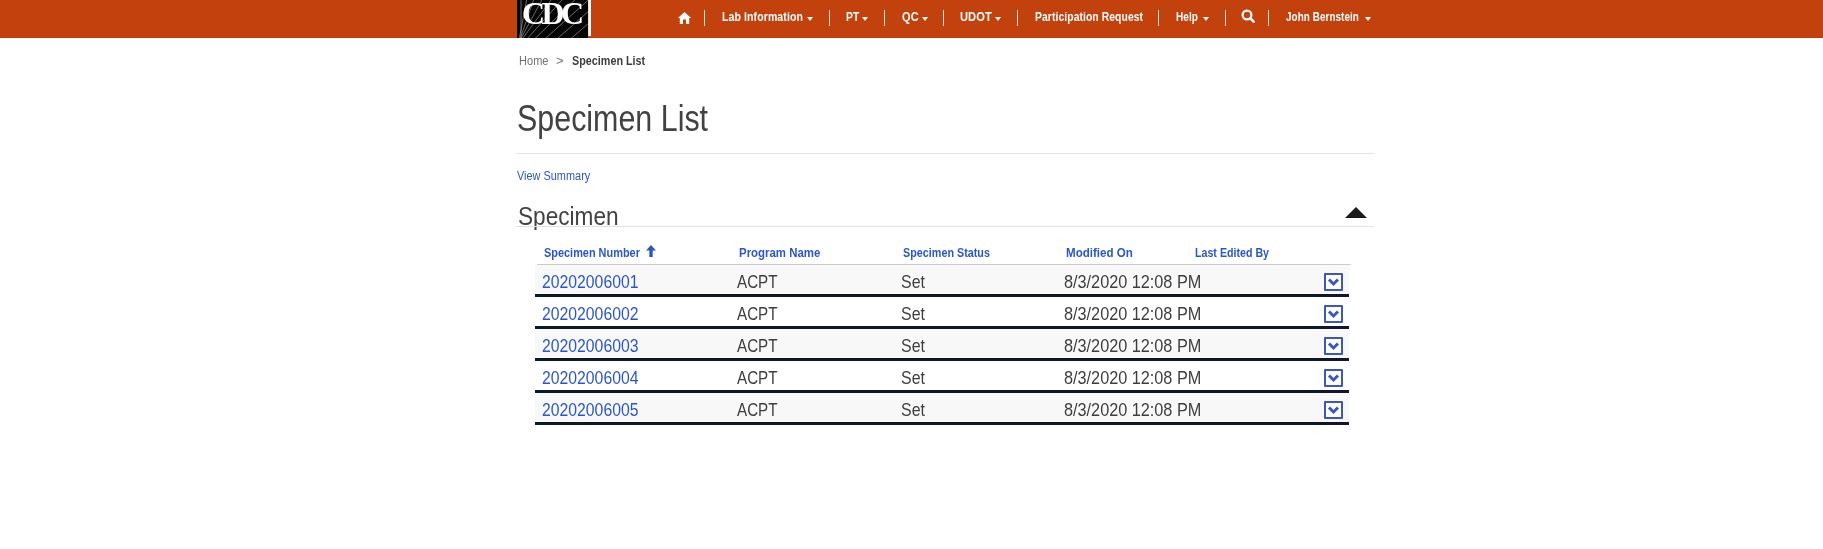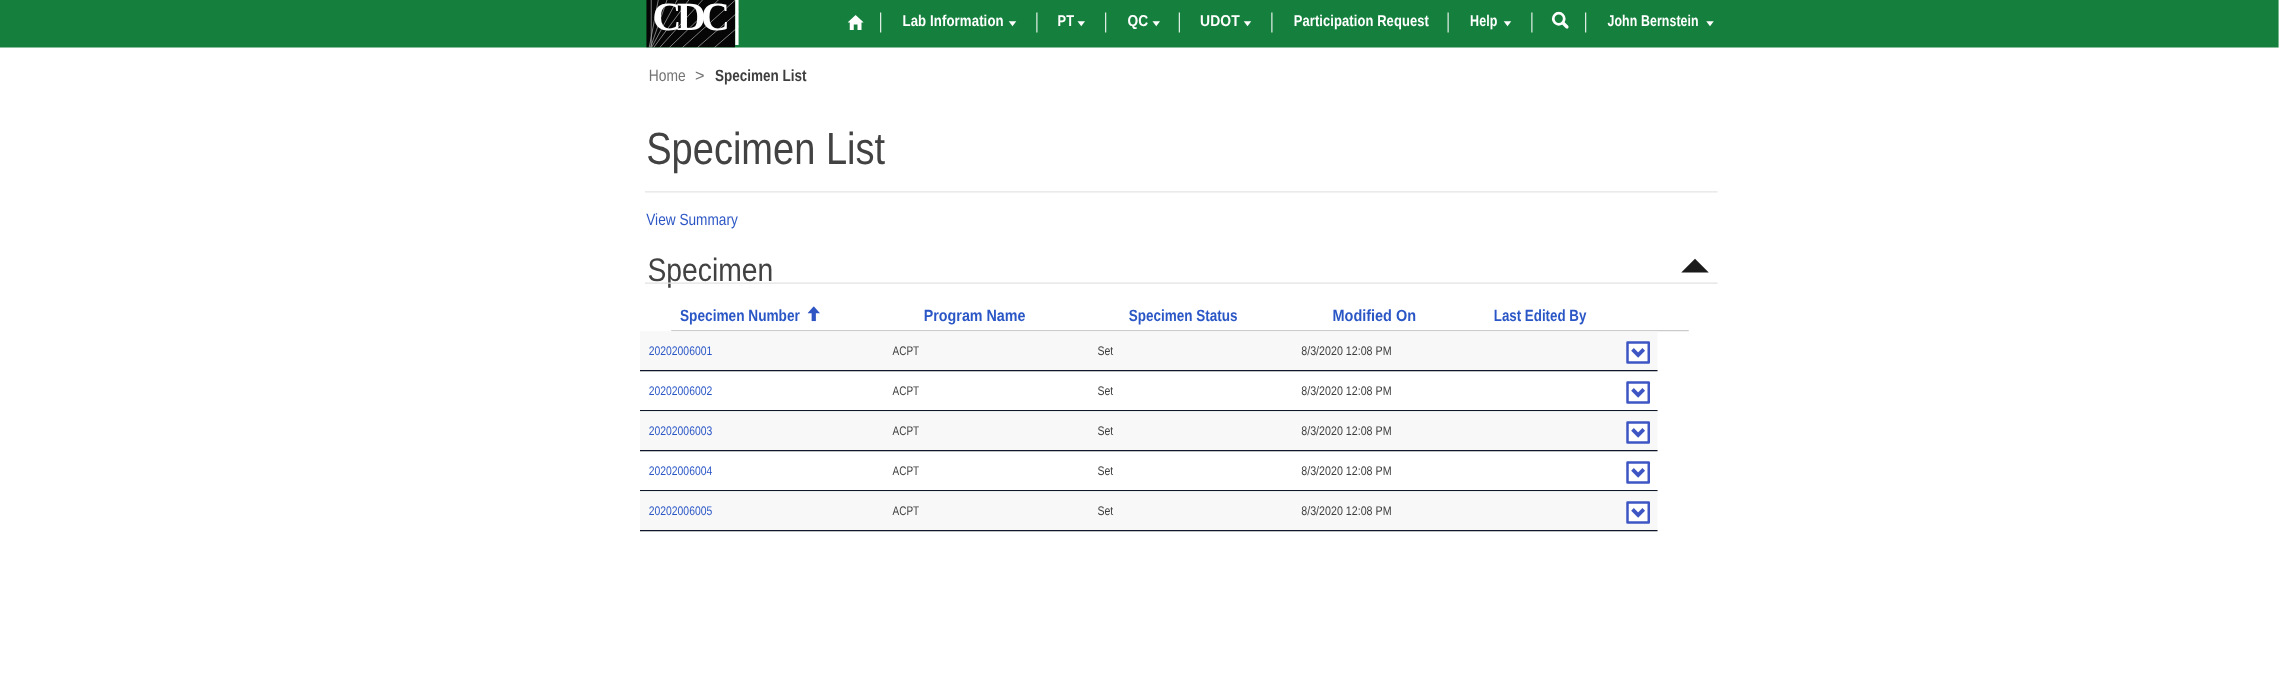--- a/index.html
+++ b/index.html
@@ -1,36 +1,36 @@
 <!DOCTYPE html>
 <html><head>
 <meta charset="utf-8">
 <style>
 *{margin:0;padding:0;box-sizing:border-box}
 html,body{width:1823px;height:549px;background:#fff;font-family:"Liberation Sans",sans-serif;overflow:hidden;position:relative}
 .abs{position:absolute}
 
-#nav{position:absolute;left:0;top:0;width:1823px;height:38px;background:#15803d}
+#nav{position:absolute;left:0;top:0;width:1823px;height:38px;background:#c2410c}
 .nv{position:absolute;top:9.7px;transform-origin:0 0;color:#fff;font-size:12.5px;font-weight:700;letter-spacing:.1px;white-space:nowrap;line-height:15px}
 .sep{position:absolute;top:10px;width:1px;height:16px;background:rgba(255,255,255,.85)}
 .caret{position:absolute;width:0;height:0;border-left:3.5px solid transparent;border-right:3.5px solid transparent;border-top:4.2px solid #fff;top:16.8px}
 
 .bc{position:absolute;top:52.5px;transform-origin:0 0;font-size:13px;color:#727272;white-space:nowrap}
 .bcb{color:#3e3e3e;font-weight:700}
 
 #title{position:absolute;left:517px;top:97.5px;font-size:36px;color:#424242;font-weight:400;white-space:nowrap;transform-origin:0 0;transform:scaleX(.845)}
 #hr1{position:absolute;left:516px;top:153px;width:858px;height:1px;background:#e5e5e5}
 #vs{position:absolute;left:516.5px;top:168.3px;font-size:13px;color:#2d57c5;white-space:nowrap;transform-origin:0 0;transform:scaleX(.84)}
 #sec{position:absolute;left:517.5px;top:200.5px;font-size:26px;color:#424242;white-space:nowrap;transform-origin:0 0;transform:scaleX(.87)}
 #hr2{position:absolute;left:516px;top:226px;width:858px;height:1px;background:#e2e2e2}
 #tri{position:absolute;left:1345px;top:207px;width:0;height:0;border-left:11.5px solid transparent;border-right:11.5px solid transparent;border-bottom:11px solid #1b1b1b}
 
 .th{position:absolute;top:245px;transform-origin:0 0;font-size:13px;font-weight:700;color:#2b57c6;white-space:nowrap}
 #thline{position:absolute;left:537px;top:263.5px;width:814px;height:1px;background:#cbcbcb}
-.row{position:absolute;left:512px;width:814px;height:32.17px;border-bottom:1px solid #0f172a;line-height:33px;font-size:10px;color:#3e3e3e}
+.row{position:absolute;left:535px;width:814px;height:32.17px;border-bottom:3px solid #0f172a;line-height:33px;font-size:19px;color:#3e3e3e}
 .row.odd{background:#f8f8f8}
 .row span{position:absolute;white-space:nowrap;transform-origin:0 0}
 .row .c1{transform:scaleX(.83)}.row .c2{transform:scaleX(.80)}.row .c3{transform:scaleX(.84)}.row .c4{transform:scaleX(.855)}
 .lnk{color:#2b57c6}
 .c1{left:7px}.c2{left:202px}.c3{left:366px}.c4{left:529px}
 .btn{position:absolute;left:789px;top:8px;width:19px;height:18px;background:#fff;border:2px solid #3e56c4;border-radius:1px}
 </style>
 </head>
 <body>
 <div id="nav">

